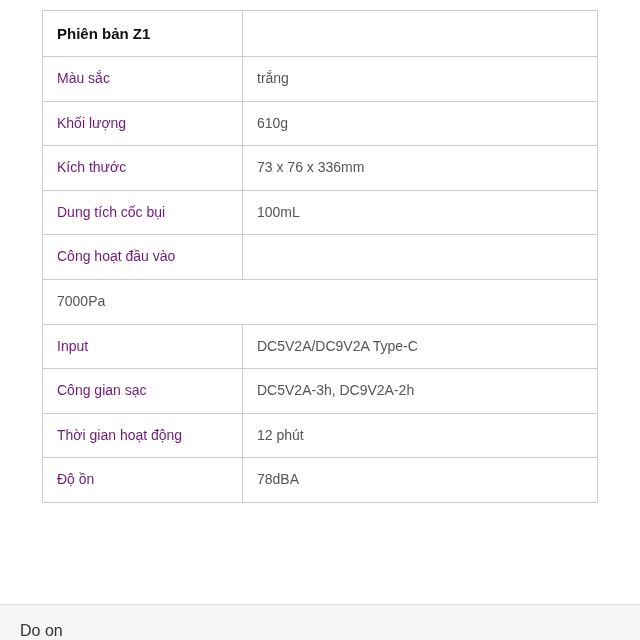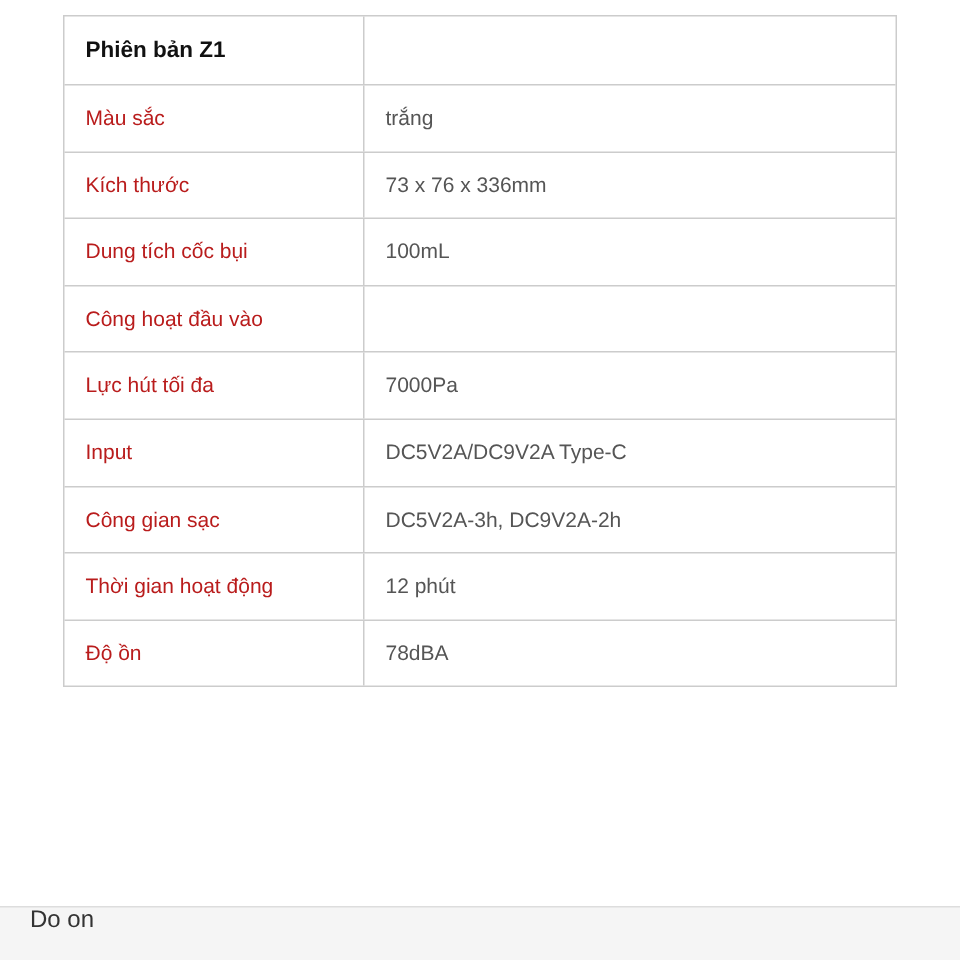--- a/index.html
+++ b/index.html
@@ -34,21 +34,21 @@
     .table-row:last-child {
       border-bottom: none;
       align-items: center;
     }
 
     .cell-label {
       width: 200px;
       min-width: 200px;
       padding: 12px 14px;
       border-right: 1px solid #cccccc;
-      color: #b91c1c;
+      color: #701a75;
       line-height: 1.4;
       vertical-align: top;
     }
 
     .cell-value {
       flex: 1;
       padding: 12px 14px;
       color: #555555;
       line-height: 1.4;
     }
@@ -61,53 +61,56 @@
 
     .bottom-bar {
       position: fixed;
       bottom: 0;
       left: 0;
       width: 640px;
       height: 36px;
       background: #f5f5f5;
       border-top: 1px solid #dddddd;
       display: flex;
-      align-items: flex-start;
+      align-items: flex-end;
       padding: 0 20px;
     }
 
     .bottom-text {
       font-size: 16px;
       color: #333333;
     }
   </style>
 </head>
 <body>
 
 <div class="table-container" id="table-container">
 <div class="table-row header-row">
       <div class="cell-label">Phiên bản Z1</div>
     </div>
     <div class="table-row">
       <div class="cell-label">Màu sắc</div>
       <div class="cell-value">trắng</div>
     </div>
     <div class="table-row">
+      <div class="cell-label">Khối lượng</div>
+      <div class="cell-value">610g</div>
+    </div>
+    <div class="table-row">
       <div class="cell-label">Kích thước</div>
       <div class="cell-value">73 x 76 x 336mm</div>
     </div>
     <div class="table-row">
       <div class="cell-label">Dung tích cốc bụi</div>
       <div class="cell-value">100mL</div>
     </div>
     <div class="table-row">
       <div class="cell-label">Công hoạt đầu vào</div>
     </div>
     <div class="table-row">
-      <div class="cell-label">Lực hút tối đa</div>
       <div class="cell-value">7000Pa</div>
     </div>
     <div class="table-row">
       <div class="cell-label">Input</div>
       <div class="cell-value">DC5V2A/DC9V2A Type-C</div>
     </div>
     <div class="table-row">
       <div class="cell-label">Công gian sạc</div>
       <div class="cell-value">DC5V2A-3h, DC9V2A-2h</div>
     </div>

